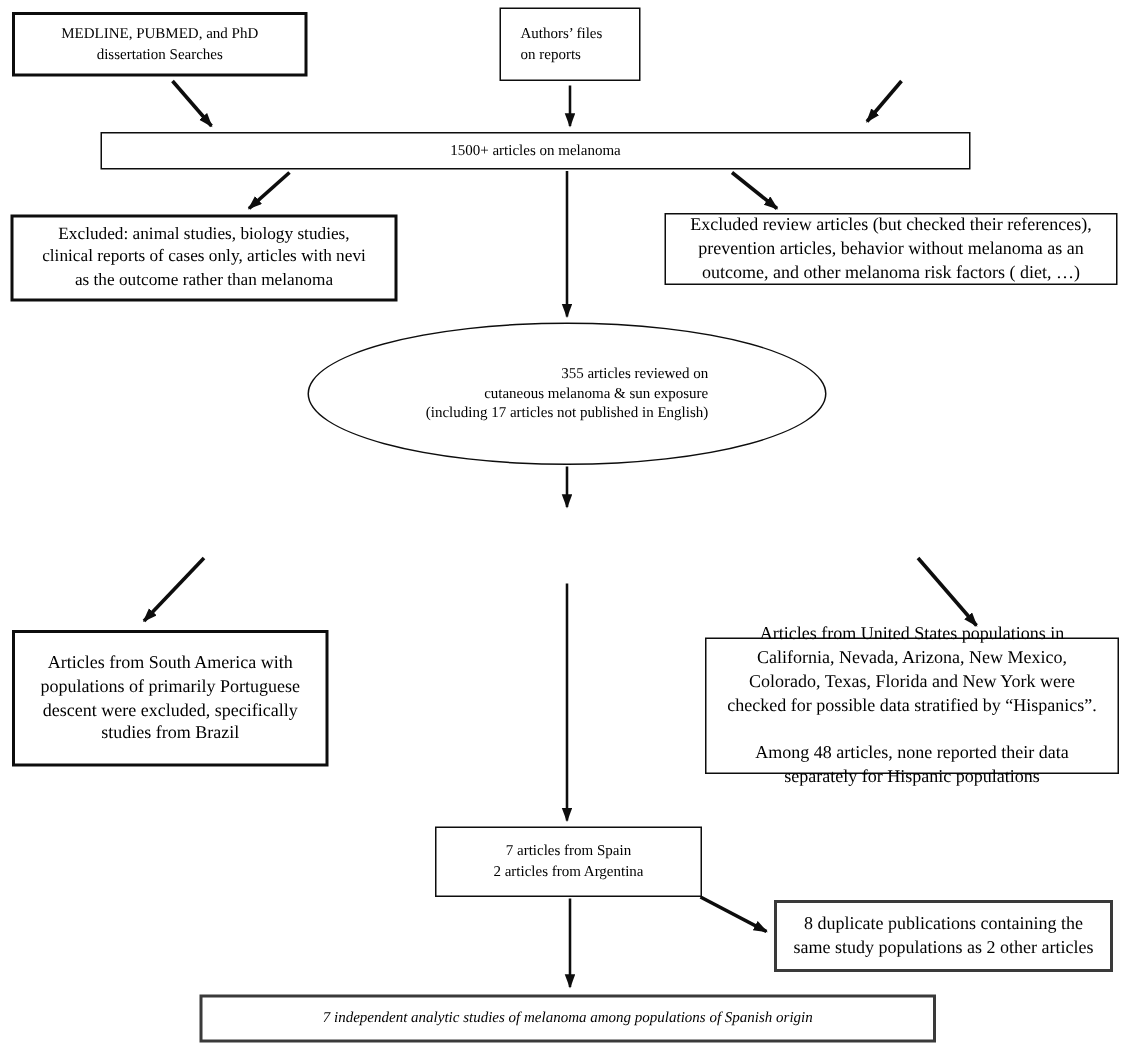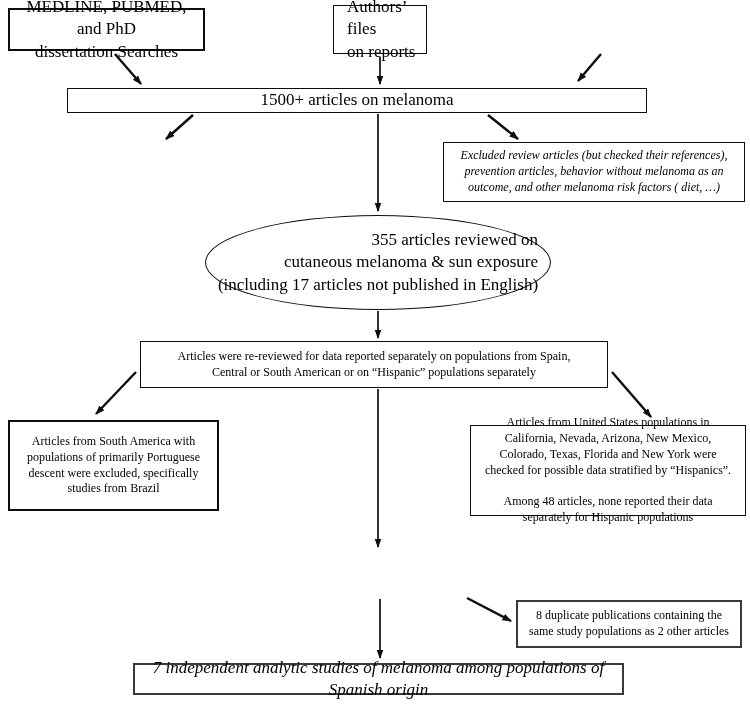--- a/index.html
+++ b/index.html
@@ -20,21 +20,21 @@
     position: absolute;
     box-sizing: border-box;
     background: #ffffff;
     border: 1.5px solid #0d0d0d;
     display: flex;
     align-items: center;
     justify-content: center;
     text-align: center;
     white-space: pre-line;
     line-height: 1.32;
-    font-size: 17px;
+    font-size: 10px;
     padding: 2px 4px;
   }
   .thin { border-width: 1px; }
   .node.ellipse {
     border-radius: 50% / 50%;
     border-width: 1.5px;
   }
   .left-align {
     justify-content: flex-start;
     text-align: left;
@@ -52,21 +52,21 @@
   .arrow-layer line { stroke: #0d0d0d; }
   .diag { stroke-width: 2.4px; }
   .vert { stroke-width: 1.7px; }
 
   
   #n-medline   { left: 8px;   top: 8px;   width: 197px; height: 43px; border-width: 2px; }
   #n-authors   { left: 333px; top: 5px;   width: 94px;  height: 49px; }
   #n-review    { left: 524px; top: 5px;   width: 217px; height: 46px; }
   #n-pool      { left: 67px;  top: 88px;  width: 580px; height: 25px; }
   #n-exl       { left: 7px;   top: 143px; width: 258px; height: 58px; border-width: 2px; }
-  #n-exr       { left: 443px; top: 142px; width: 302px; height: 60px; font-style: italic; }
+  #n-exr       { left: 443px; top: 142px; width: 302px; height: 48px; }
   #n-reviewed  { left: 205px; top: 215px; width: 346px; height: 95px; text-align: right; }
   #n-rereview  { left: 140px; top: 341px; width: 468px; height: 47px; }
   #n-southam   { left: 8px;   top: 420px; width: 211px; height: 91px; border-width: 2px; }
   #n-uspop     { left: 470px; top: 425px; width: 276px; height: 91px; }
   #n-spain     { left: 290px; top: 551px; width: 178px; height: 47px; }
   #n-dup       { left: 516px; top: 600px; width: 226px; height: 48px; border-width: 2px; border-color: #3a3a3a; }
   #n-final     { left: 133px; top: 663px; width: 491px; height: 32px; border-width: 2px; border-color: #3a3a3a; font-style: italic; }
 </style>
 </head>
 <body>
@@ -95,44 +95,47 @@
 
   <div class="node" id="n-medline">MEDLINE, PUBMED, and PhD
 dissertation Searches</div>
 
   <div class="node left-align" id="n-authors">Authors’ files
 on reports</div>
 
 
   <div class="node thin" id="n-pool">1500+ articles on melanoma</div>
 
+  <div class="node fs11" id="n-exl">Excluded: animal studies, biology studies,
+clinical reports of cases only, articles with nevi
+as the outcome rather than melanoma</div>
 
   <div class="node thin fs12" id="n-exr">Excluded review articles (but checked their references),
 prevention articles, behavior without melanoma as an
 outcome, and other melanoma risk factors ( diet, …)</div>
 
   <div class="node ellipse" id="n-reviewed">355 articles reviewed on
 cutaneous melanoma &amp; sun exposure
 (including 17 articles not published in English)</div>
 
-  <div class="node thin fs12" id="n-rereview">Articles were re-reviewed for data reported separately on populations from Spain,
-Central or South American or on “Hispanic” populations separately</div>
 
   <div class="node fs12" id="n-southam">Articles from South America with
 populations of primarily Portuguese
 descent were excluded, specifically
 studies from Brazil</div>
 
   <div class="node thin fs12" id="n-uspop">Articles from United States populations in
 California, Nevada, Arizona, New Mexico,
 Colorado, Texas, Florida and New York were
 checked for possible data stratified by “Hispanics”.
 
 Among 48 articles, none reported their data
 separately for Hispanic populations</div>
 
+  <div class="node" id="n-spain">7 articles from Spain
+2 articles from Argentina</div>
 
   <div class="node fs12" id="n-dup">8 duplicate publications containing the
 same study populations as 2 other articles</div>
 
   <div class="node" id="n-final">7 independent analytic studies of melanoma among populations of Spanish origin</div>
 
 </div>
 
 </body></html>

